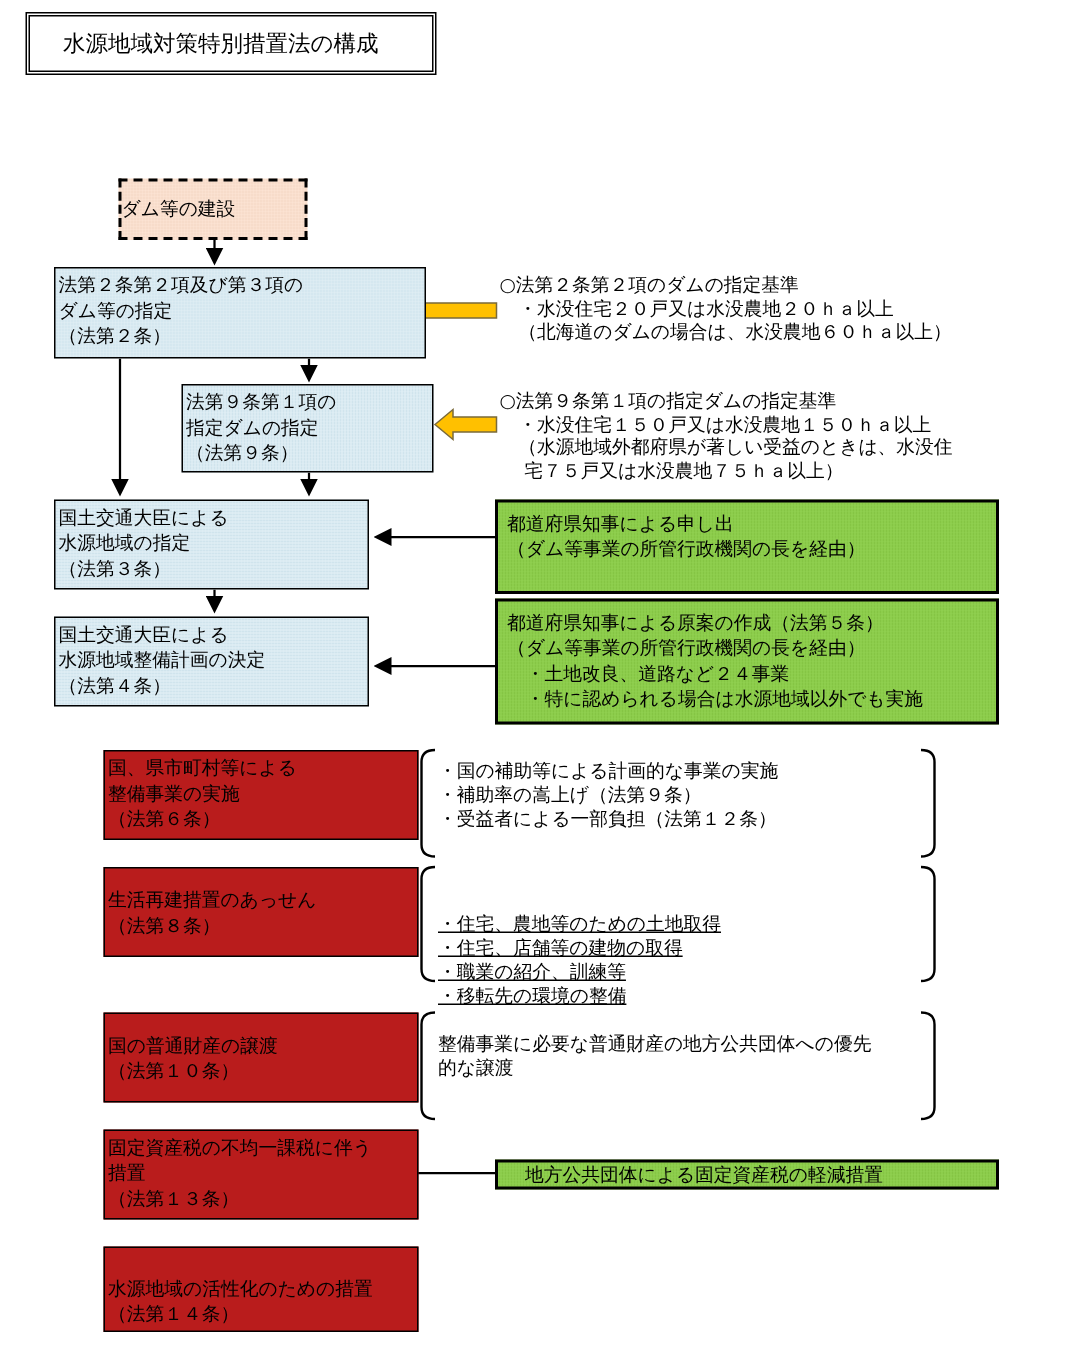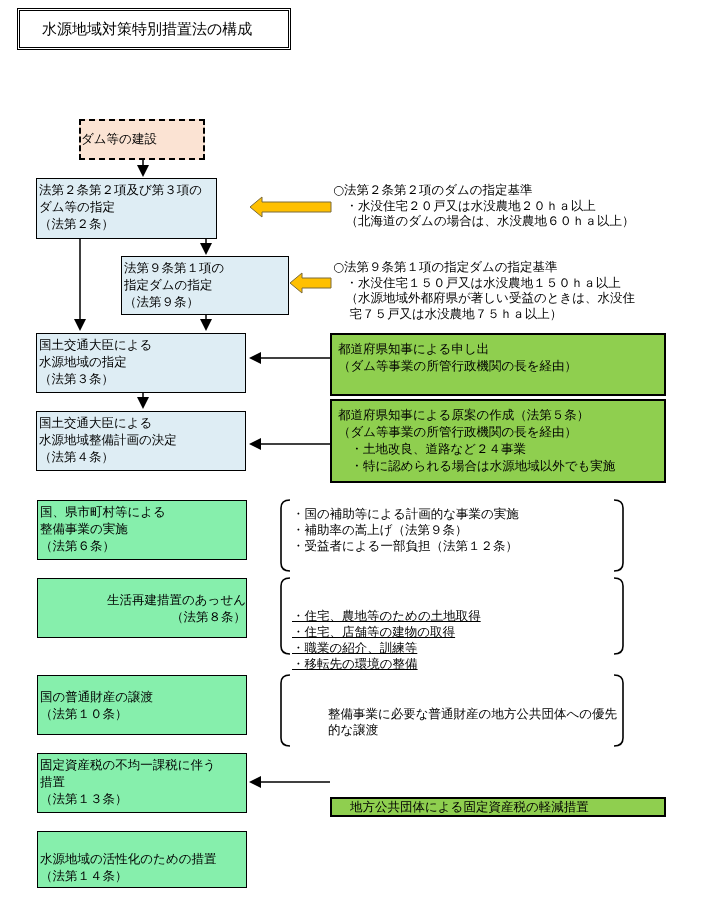--- a/index.html
+++ b/index.html
@@ -5,21 +5,21 @@
   html, body { margin:0; padding:0; background:#ffffff; }
   body { width:710px; height:911px; position:relative; overflow:hidden;
          font-family:"DejaVu Sans", "Liberation Sans", sans-serif; color:#000; }
   .abs { position:absolute; box-sizing:border-box; }
   .title-box { left:17px; top:8px; width:274px; height:42px; border:3px double #000;
                font-size:15px; line-height:36px; padding-left:22px; }
   .box { border:1px solid #000; font-size:12.5px; line-height:17px; padding:2px 0 0 2px; white-space:pre; }
   .blue { background:#deedf4;
           background-image:radial-gradient(#c9dfe9 0.6px, transparent 0.7px);
           background-size:2px 2px; }
-  .yellow { background:#86efac; }
+  .yellow { background:#b91c1c;margin-left:32px; }
   .green { background:#8fcf4f;
            background-image:radial-gradient(#7fc03f 0.6px, transparent 0.7px);
            background-size:2px 2px; border:2px solid #000; }
   .dashed { background:#fbe3d3;
             background-image:radial-gradient(#f2d2bd 0.6px, transparent 0.7px);
             background-size:2px 2px;
             border:2px dashed #000; font-size:12.5px; line-height:36px; }
   .note { font-size:12.5px; line-height:15.5px; white-space:pre; }
   .brace { font-size:12.5px; line-height:16px; white-space:pre; }
   svg.lines { position:absolute; left:0; top:0; }
@@ -64,33 +64,33 @@
   <g fill="none" stroke="#000" stroke-width="1.6">
     <path d="M290,675 Q281,675 281,683 L281,738 Q281,746 290,746"></path>
     <path d="M614,675 Q623,675 623,683 L623,738 Q623,746 614,746"></path>
   </g>
 </svg>
 
 <div class="abs title-box">水源地域対策特別措置法の構成</div>
 
 <div class="abs dashed" style="left:79px;top:119px;width:126px;height:41px;">ダム等の建設</div>
 
-<div class="abs box blue" style="left:36px;top:178px;width:181px;height:61px;"><div>法第２条第２項及び第３項の</div><div>ダム等の指定</div><div>（法第２条）</div></div>
+<div class="abs box blue" style="left:36px;top:178px;width:248px;height:61px;"><div>法第２条第２項及び第３項の</div><div>ダム等の指定</div><div>（法第２条）</div></div>
 <div class="abs box blue" style="left:121px;top:256px;width:168px;height:59px;"><div>法第９条第１項の</div><div>指定ダムの指定</div><div>（法第９条）</div></div>
 <div class="abs box blue" style="left:36px;top:333px;width:210px;height:60px;"><div>国土交通大臣による</div><div>水源地域の指定</div><div>（法第３条）</div></div>
 <div class="abs box blue" style="left:36px;top:411px;width:210px;height:60px;"><div>国土交通大臣による</div><div>水源地域整備計画の決定</div><div>（法第４条）</div></div>
 
 <div class="abs note" style="left:333px;top:182px;"><div>○法第２条第２項のダムの指定基準</div><div>　・水没住宅２０戸又は水没農地２０ｈａ以上</div><div>　（北海道のダムの場合は、水没農地６０ｈａ以上）</div></div>
 <div class="abs note" style="left:333px;top:259px;"><div>○法第９条第１項の指定ダムの指定基準</div><div>　・水没住宅１５０戸又は水没農地１５０ｈａ以上</div><div>　（水源地域外都府県が著しい受益のときは、水没住</div><div>　 宅７５戸又は水没農地７５ｈａ以上）</div></div>
 
 <div class="abs box green" style="left:330px;top:333px;width:336px;height:63px;padding:5px 0 0 6px;"><div>都道府県知事による申し出</div><div>（ダム等事業の所管行政機関の長を経由）</div></div>
 <div class="abs box green" style="left:330px;top:399px;width:336px;height:84px;padding:5px 0 0 6px;"><div>都道府県知事による原案の作成（法第５条）</div><div>（ダム等事業の所管行政機関の長を経由）</div><div>　・土地改良、道路など２４事業</div><div>　・特に認められる場合は水源地域以外でも実施</div></div>
-<div class="abs box green" style="left:330px;top:773px;width:336px;height:20px;padding:0 0 0 18px;line-height:16px;margin-top:24px;"><div>地方公共団体による固定資産税の軽減措置</div></div>
+<div class="abs box green" style="left:330px;top:773px;width:336px;height:20px;padding:0 0 0 18px;line-height:16px;"><div>地方公共団体による固定資産税の軽減措置</div></div>
 
 <div class="abs box yellow" style="left:37px;top:500px;width:210px;height:60px;"><div>国、県市町村等による</div><div>整備事業の実施</div><div>（法第６条）</div></div>
-<div class="abs box yellow" style="left:37px;top:578px;width:210px;height:60px;padding-top:12px;text-align:right;"><div>生活再建措置のあっせん</div><div>（法第８条）</div></div>
+<div class="abs box yellow" style="left:37px;top:578px;width:210px;height:60px;padding-top:12px;"><div>生活再建措置のあっせん</div><div>（法第８条）</div></div>
 <div class="abs box yellow" style="left:37px;top:675px;width:210px;height:60px;padding-top:12px;"><div>国の普通財産の譲渡</div><div>（法第１０条）</div></div>
 <div class="abs box yellow" style="left:37px;top:753px;width:210px;height:60px;"><div>固定資産税の不均一課税に伴う</div><div>措置</div><div>（法第１３条）</div></div>
 <div class="abs box yellow" style="left:37px;top:831px;width:210px;height:57px;padding-top:18px;"><div>水源地域の活性化のための措置</div><div>（法第１４条）</div></div>
 
 <div class="abs brace" style="left:292px;top:506px;"><div>・国の補助等による計画的な事業の実施</div><div>・補助率の嵩上げ（法第９条）</div><div>・受益者による一部負担（法第１２条）</div></div>
 <div class="abs brace" style="left:292px;top:608px;text-decoration:underline;"><div>・住宅、農地等のための土地取得</div><div>・住宅、店舗等の建物の取得</div><div>・職業の紹介、訓練等</div><div>・移転先の環境の整備</div></div>
-<div class="abs brace" style="left:292px;top:706px;margin-left:36px;"><div>整備事業に必要な普通財産の地方公共団体への優先</div><div>的な譲渡</div></div>
+<div class="abs brace" style="left:292px;top:688px;"><div>整備事業に必要な普通財産の地方公共団体への優先</div><div>的な譲渡</div></div>
 
 </body></html>

